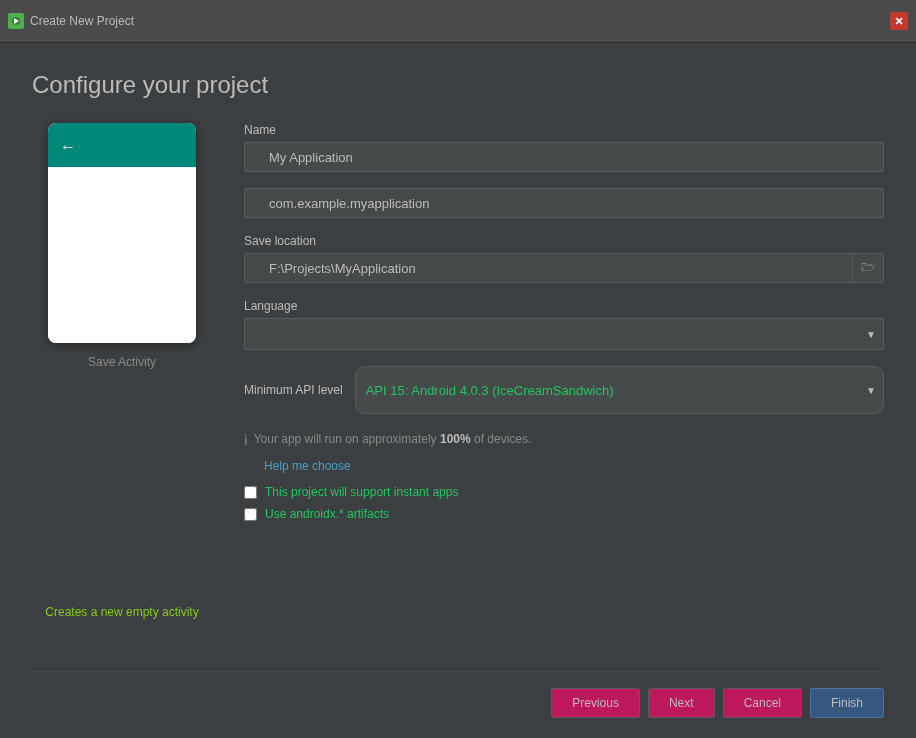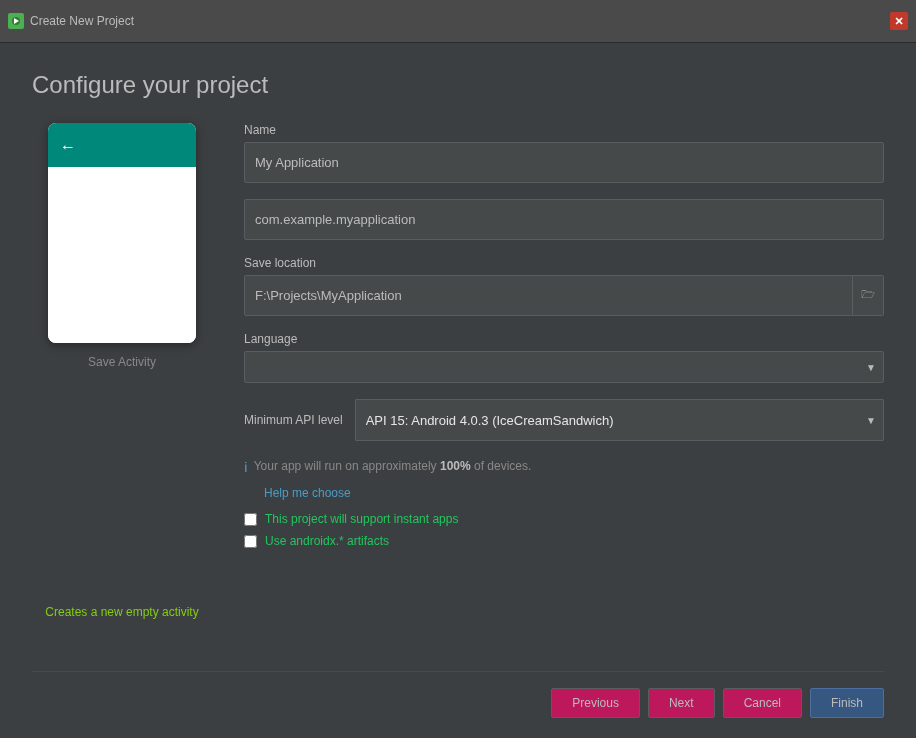--- a/index.html
+++ b/index.html
@@ -145,25 +145,25 @@
       font-size: 12px;
       margin-bottom: 5px;
       display: block;
     }
 
     .form-input {
       width: 100%;
       background: #45494a;
       border: 1px solid #5a5d5f;
       color: #bbbbbb;
-      padding: 6px 10px;
+      padding: 6px 24px;
       font-size: 13px;
       border-radius: 2px;
       outline: none;
-      height: 41px;
+      height: 30px;
     }
 
     .input-with-button {
       display: flex;
       gap: 0;
     }
 
     .input-with-button .form-input {
       border-radius: 2px 0 0 2px;
     }
@@ -226,26 +226,26 @@
 
     .api-select-wrapper {
       position: relative;
       flex: 1;
     }
 
     .api-select {
       width: 100%;
       background: #45494a;
       border: 1px solid #5a5d5f;
-      color: #e5e5e5;
+      color: #22c55e;
       padding: 6px 30px 6px 10px;
       font-size: 13px;
-      border-radius: 1px;
+      border-radius: 10px;
       outline: none;
-      height: 42px;
+      height: 48px;
       appearance: none;
       -webkit-appearance: none;
       cursor: pointer;
     }
 
     .info-row {
       display: flex;
       align-items: flex-start;
       gap: 6px;
       margin-bottom: 10px;

